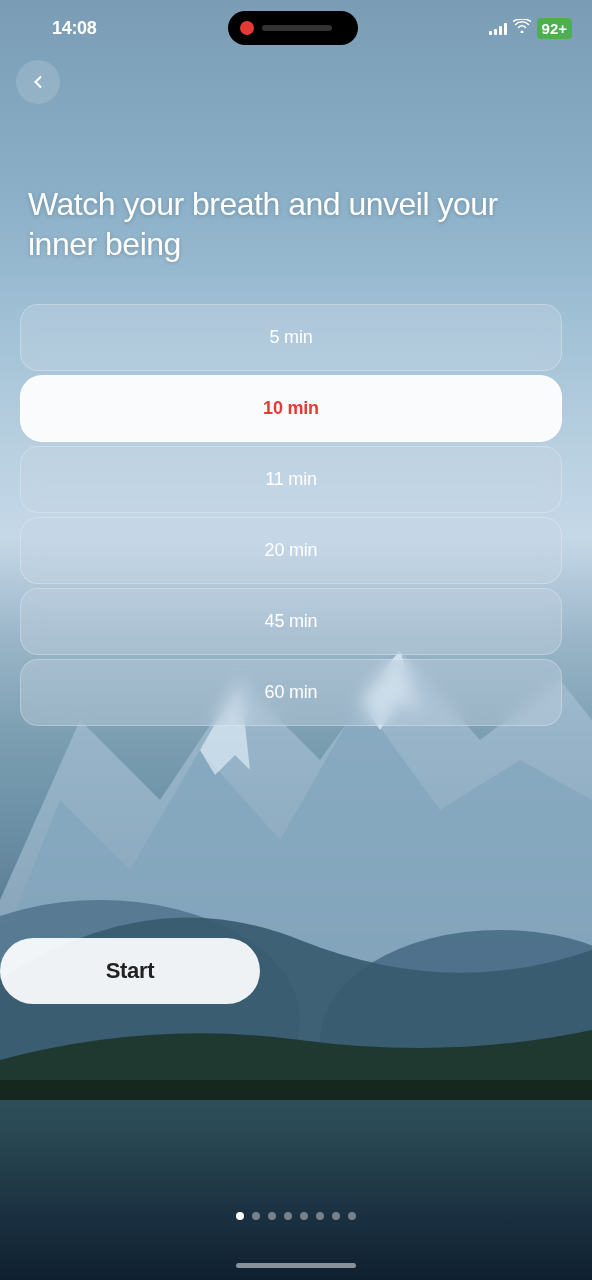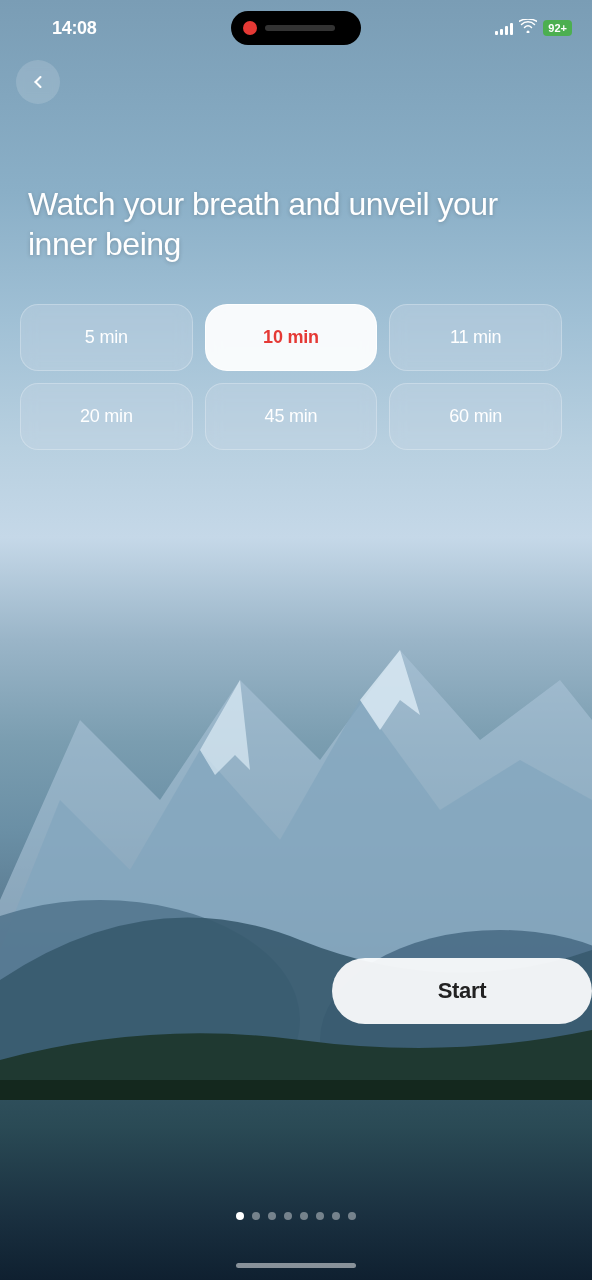--- a/index.html
+++ b/index.html
@@ -100,21 +100,21 @@
     }
 
     .wifi-icon {
       color: #fff;
       font-size: 16px;
     }
 
     .battery-badge {
       background: #4caf50;
       color: #fff;
-      font-size: 11px;
+      font-size: 15px;
       font-weight: 700;
       padding: 2px 5px;
       border-radius: 4px;
       display: flex;
       align-items: center;
       gap: 1px;
     }
 
     
     .back-button {
@@ -159,22 +159,22 @@
       max-width: 480px;
       text-shadow: 0 1px 4px rgba(0,0,0,0.2);
     }
 
     
     .duration-grid {
       position: relative;
       z-index: 10;
       padding: 40px 30px 0 20px;
       display: grid;
-      grid-template-columns: 1fr 1fr 1fr;
-      gap: 12px;
+      grid-template-columns: 1fr;
+      gap: 4px;
     }
 
     .duration-btn {
       background: rgba(200,215,230,0.35);
       backdrop-filter: blur(8px);
       border: 1px solid rgba(255,255,255,0.25);
       border-radius: 18px;
       padding: 22px 8px;
       text-align: center;
       cursor: pointer;
@@ -193,25 +193,25 @@
     }
 
     .duration-btn.custom {
       grid-column: 1;
     }
 
     
     .start-section {
       position: absolute;
       z-index: 10;
-      bottom: 256px;
+      bottom: 276px;
       left: 0;
       right: 0;
       display: flex;
-      justify-content: flex-end;
+      justify-content: flex-start;
     }
 
     .start-btn {
       background: rgba(255,255,255,0.92);
       border: none;
       border-radius: 50px;
       padding: 20px 0;
       width: 260px;
       font-size: 22px;
       font-weight: 600;

